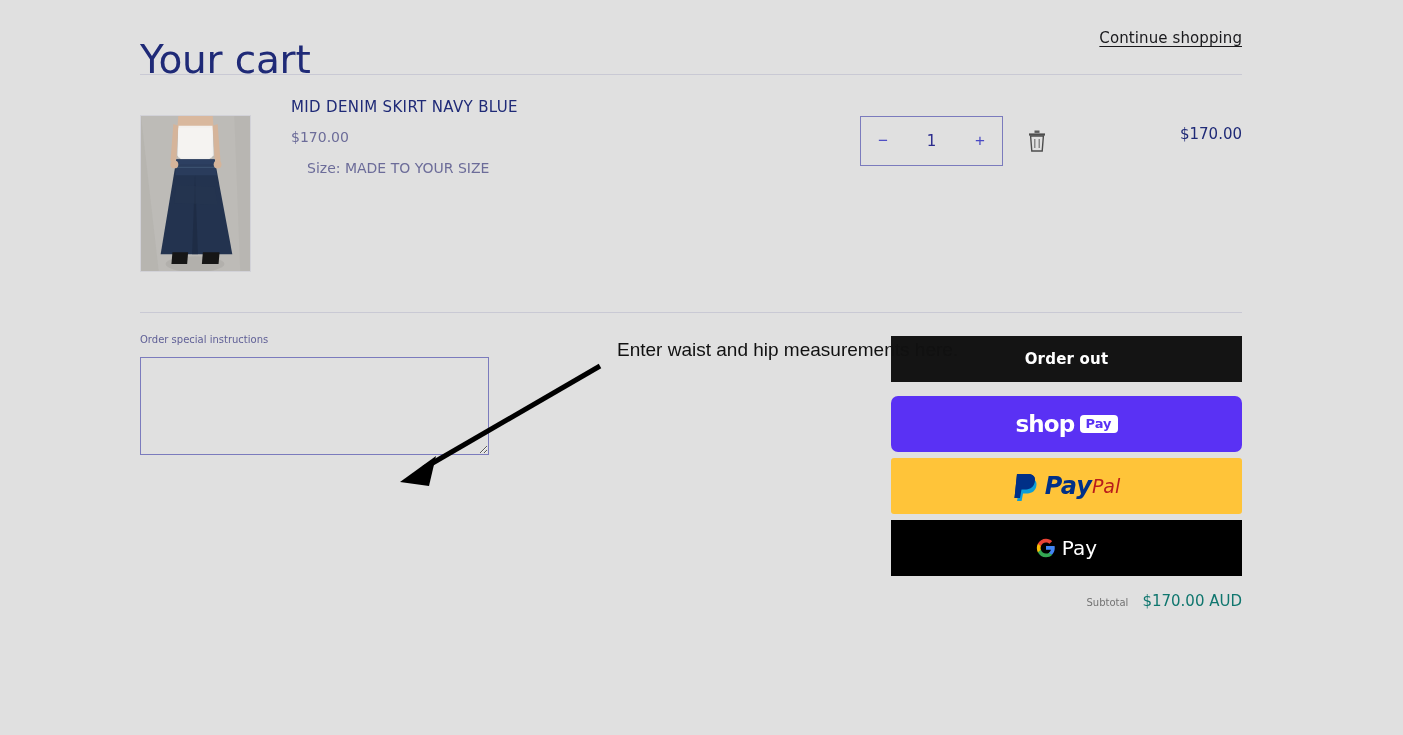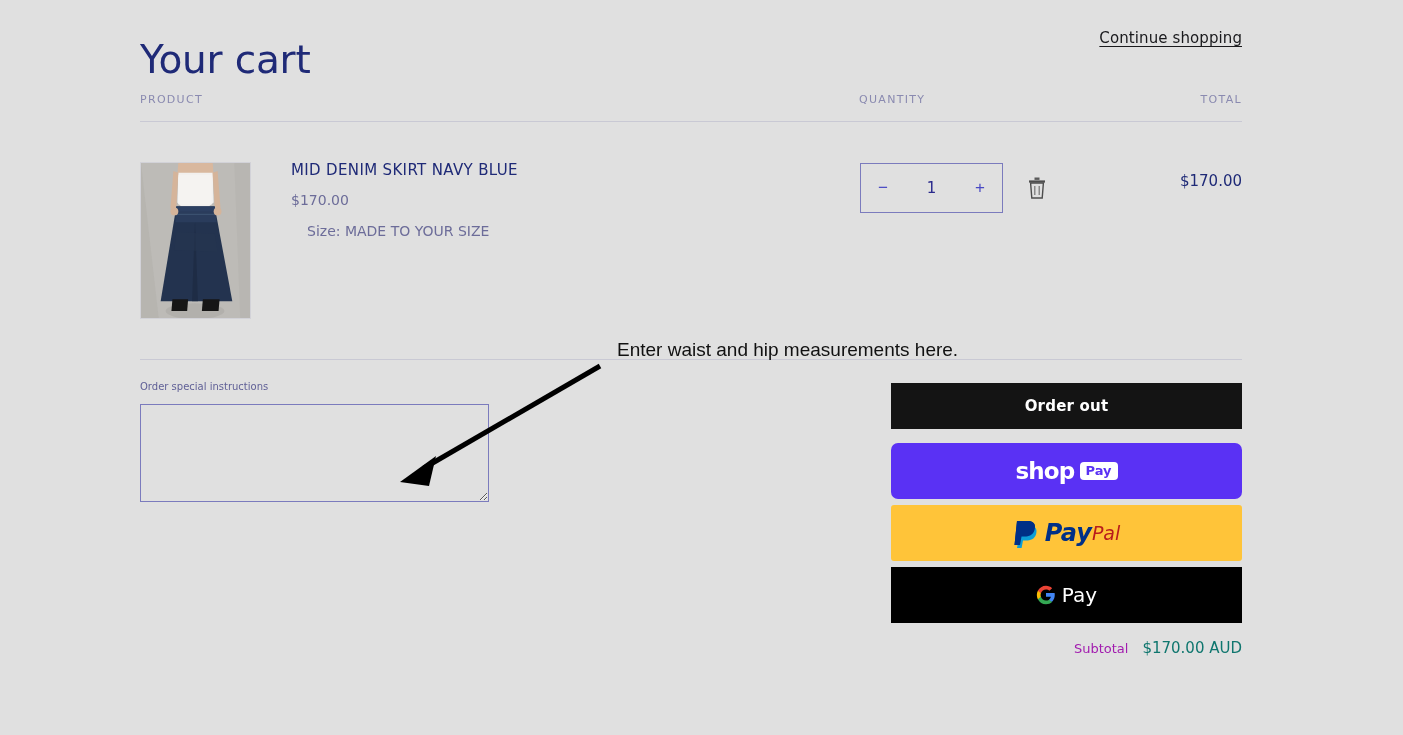--- a/index.html
+++ b/index.html
@@ -85,21 +85,21 @@
     left: 0; top: 40px;
     width: 111px; height: 157px;
     border: 1px solid #d2d2d8;
     overflow: hidden;
     background: #b9b7b3;
   }
   .thumb svg { display: block; width: 100%; height: 100%; }
 
   .item-info {
     position: absolute;
-    left: 151px; top: 40px;
+    left: 151px; top: 24px;
     width: 540px;
   }
   .item-title {
     font-size: 15px;
     color: #1f2a77;
     letter-spacing: 0.35px;
     margin: 0 0 14px 0;
     line-height: 1.1;
     cursor: pointer;
     font-family: "DejaVu Sans", sans-serif;
@@ -256,21 +256,21 @@
   .gpay-logo { display:flex; align-items:center; }
   .gpay-word { color:#ffffff; font-size:20px; margin-left:6px; font-family:"DejaVu Sans", sans-serif; }
 
   .subtotal-row {
     display: flex;
     justify-content: flex-end;
     align-items: baseline;
     margin-top: 16px;
   }
   .subtotal-label {
-    font-size: 13px; color: #a21caf;
+    font-size: 10px; color: #737373;
     font-family: "DejaVu Sans", sans-serif;
   }
   .subtotal-value {
     font-size: 15px; color: #0f766e;
     margin-left: 14px;
     font-family: "DejaVu Sans", sans-serif;
   }
 
   
   .annotation-layer {
@@ -293,25 +293,20 @@
 <body>
 
 <div class="page">
   <div class="container">
 
     <div class="cart-header">
       <h1 class="page-title">Your cart</h1>
       <a class="continue-shopping">Continue shopping</a>
     </div>
 
-    <div class="table-head">
-      <span class="col-label col-product">PRODUCT</span>
-      <span class="col-label col-quantity">QUANTITY</span>
-      <span class="col-label col-total">TOTAL</span>
-    </div>
     <div class="divider"></div>
 
     <div class="cart-row">
 
       <div class="thumb">
         <svg viewBox="0 0 111 157" preserveAspectRatio="none">
           <rect x="0" y="0" width="111" height="157" fill="#c3c1bd"></rect>
           <rect x="0" y="0" width="111" height="157" fill="#bdbbb7"></rect>
 
           <path d="M0 0 L18 157 L0 157 Z" fill="#b2b0ac" opacity="0.6"></path>

